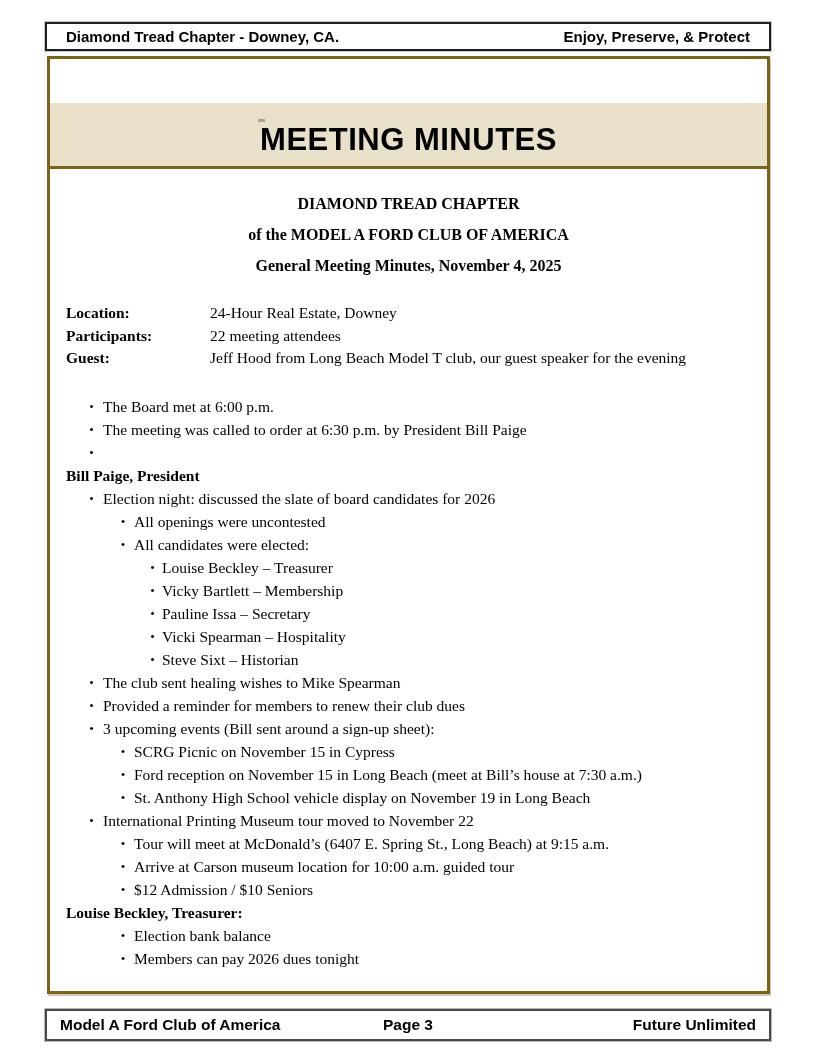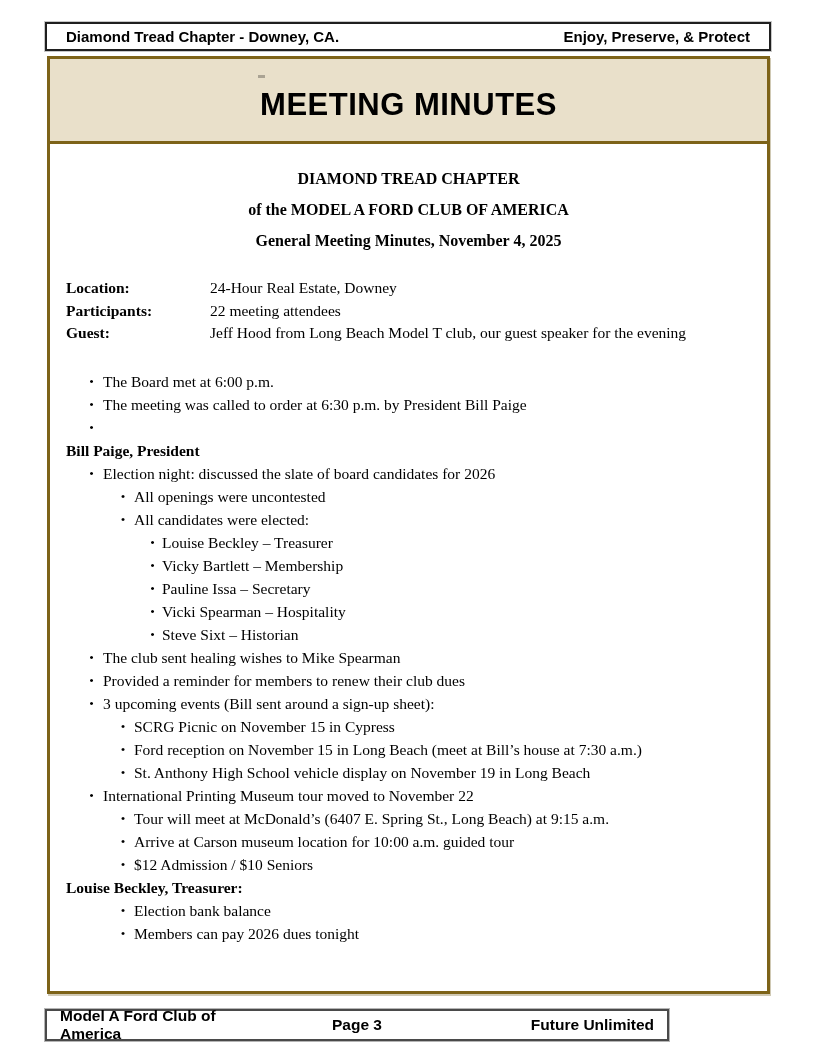--- a/index.html
+++ b/index.html
@@ -17,23 +17,23 @@
     border:2px solid var(--hdr-border);box-shadow:0 0 0 1px #c7c7c7;
     background:#fff;display:flex;align-items:center;justify-content:space-between;
     padding:0 19px;font-family:"Liberation Sans", sans-serif;font-weight:bold;font-size:15px;
   }
   
   .content-box{
     position:absolute;left:47px;top:56px;width:723px;height:938px;
     border:3px solid var(--brown);background:#fff;box-shadow:1px 2px 0 rgba(120,100,40,.35);
   }
   .banner{
-    position:relative;height:85px;background:var(--tan);
+    position:relative;height:66px;background:var(--tan);
     border-bottom:3px solid var(--brown);
-    display:flex;align-items:center;justify-content:center;
+    display:flex;align-items:center;justify-content:center;margin-top:44px;
   }
   .banner-title{
     font-family:"Liberation Sans", sans-serif;font-weight:bold;font-size:31px;
     letter-spacing:.5px;margin-top:10px;
   }
   .smudge{
     position:absolute;left:208px;top:16px;width:7px;height:3px;background:#9a9384;opacity:.8;
   }
   .doc-body{padding:26px 16px 0 16px;}
   .doc-title{text-align:center;font-weight:bold;font-size:16px;}
@@ -45,21 +45,21 @@
   .list-block{margin-top:25px;}
   .bullet-row{display:flex;line-height:23px;font-size:15.5px;}
   .bullet{flex:0 0 auto;text-align:center;font-size:13px;}
   .l1{padding-left:14px;} .l1 .bullet{width:23px;}
   .l2{padding-left:46px;} .l2 .bullet{width:22px;}
   .l3{padding-left:77px;} .l3 .bullet{width:19px;}
   .section{}
   .section-heading{font-weight:bold;font-size:15.5px;line-height:23px;}
   
   .page-footer{
-    position:absolute;left:45px;top:1009px;width:624px;height:32px;
+    position:absolute;left:45px;top:1009px;width:726px;height:32px;
     border:2px solid var(--ftr-border);box-shadow:0 0 0 1px #b5b5b5;
     background:#fff;display:flex;align-items:center;
     padding:0 13px;font-family:"Liberation Sans", sans-serif;font-weight:bold;font-size:15.5px;
   }
   .page-footer .f-left{flex:1;text-align:left;}
   .page-footer .f-center{flex:1;text-align:center;}
   .page-footer .f-right{flex:1;text-align:right;}
 </style>
 </head>
 <body>

